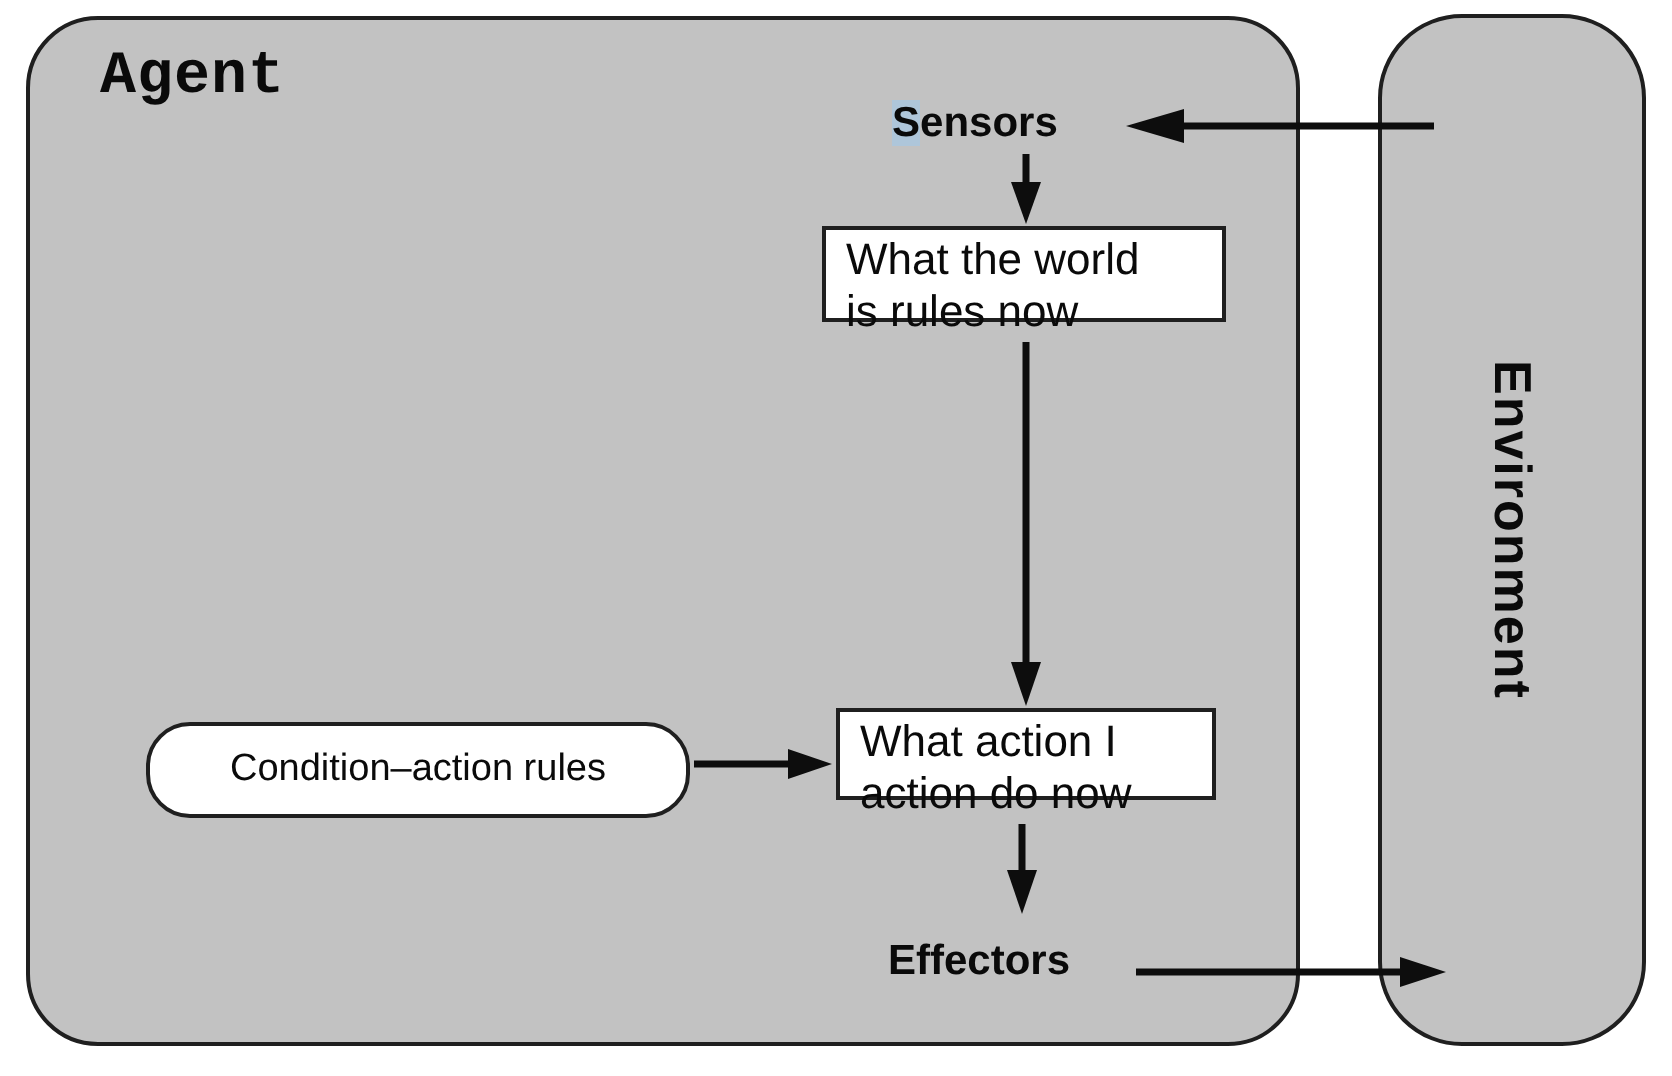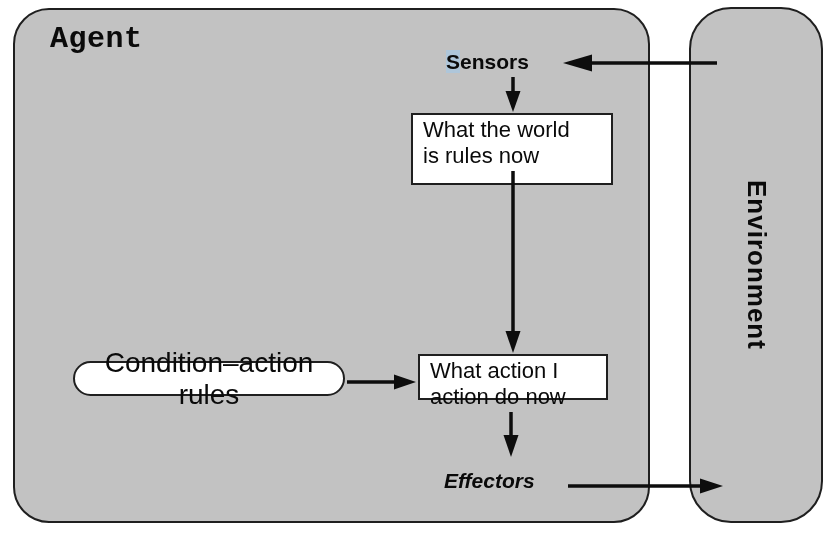--- a/index.html
+++ b/index.html
@@ -54,40 +54,40 @@
     letter-spacing: 1px;
   }
   .port-label {
     position: absolute;
     font-size: 21px;
     font-weight: bold;
     line-height: 24px;
   }
   .sensors-label { left: 446px; top: 50px; width: 130px; }
   .sensors-label::first-letter { background-color: var(--sensor-highlight); }
-  .effectors-label { left: 444px; top: 469px; width: 130px; font-style: italic; }
+  .effectors-label { left: 444px; top: 469px; width: 130px; }
   .node-box {
     position: absolute;
     background: var(--box-white);
     border: 2.5px solid var(--border-dark);
     font-size: 22px;
     line-height: 26px;
     padding: 2px 10px;
   }
   .node-box span { display: block; }
-  .state-box { left: 411px; top: 113px; width: 202px; height: 72px; }
+  .state-box { left: 411px; top: 113px; width: 202px; height: 48px; }
   .action-box { left: 418px; top: 354px; width: 190px; height: 46px; }
   .rules-oval {
     position: absolute;
     left: 73px; top: 361px;
-    width: 272px; height: 35px;
+    width: 272px; height: 48px;
     background: var(--box-white);
     border: 2.5px solid var(--border-dark);
     border-radius: 22px;
-    font-size: 28px;
+    font-size: 19px;
     display: flex;
     align-items: center;
     justify-content: center;
     text-align: center;
   }
   .arrow-layer {
     position: absolute;
     left: 0; top: 0;
     width: 836px; height: 538px;
     pointer-events: none;

